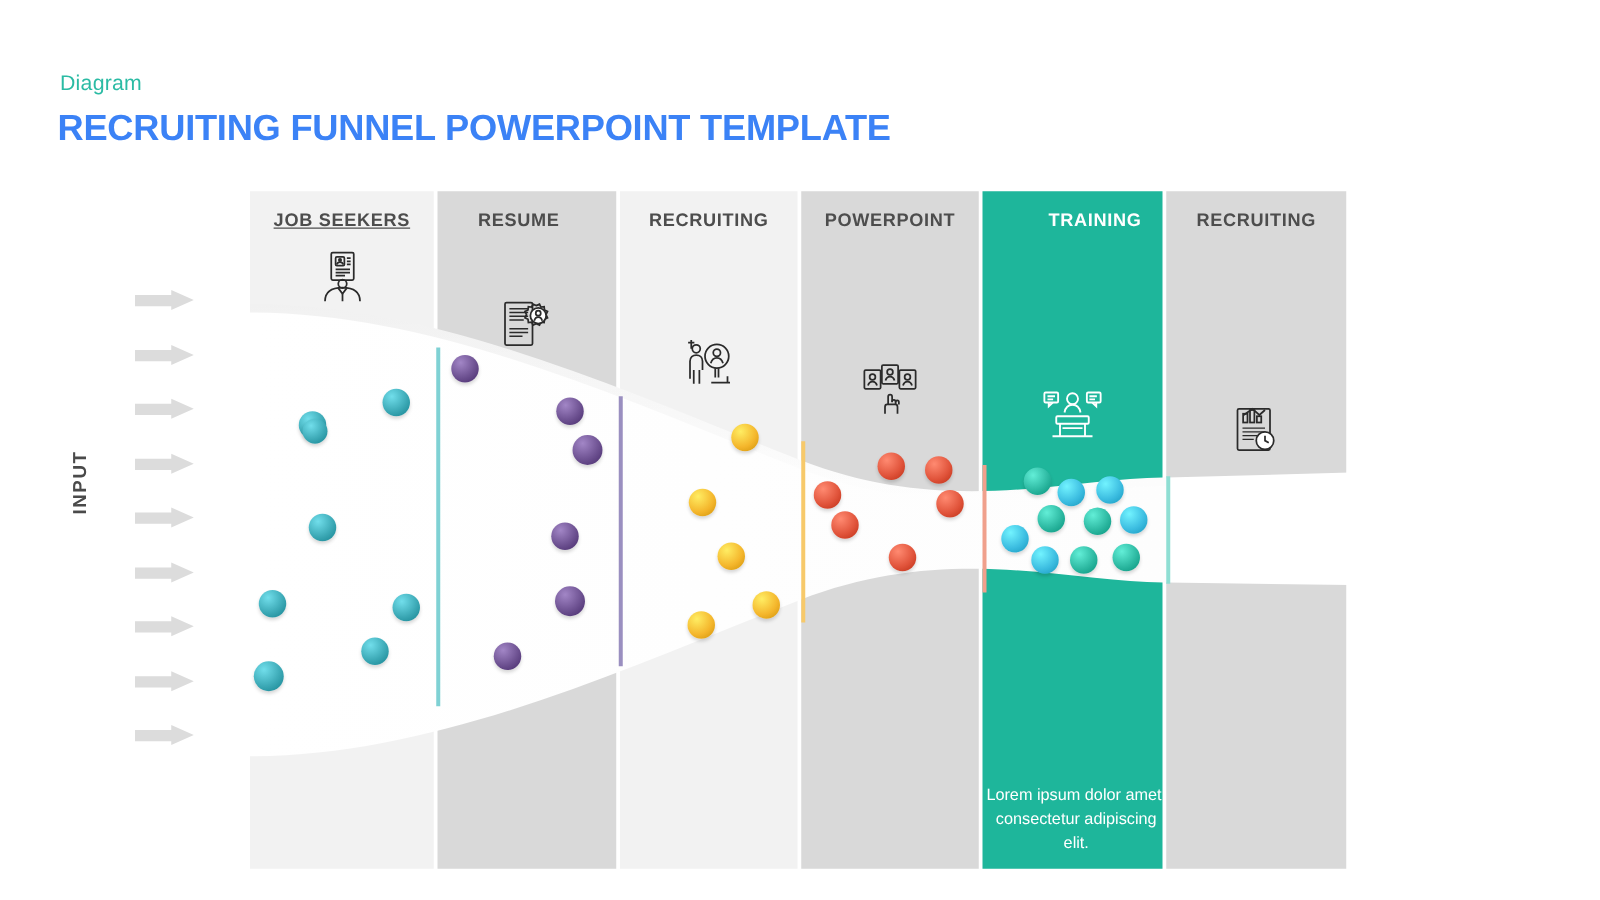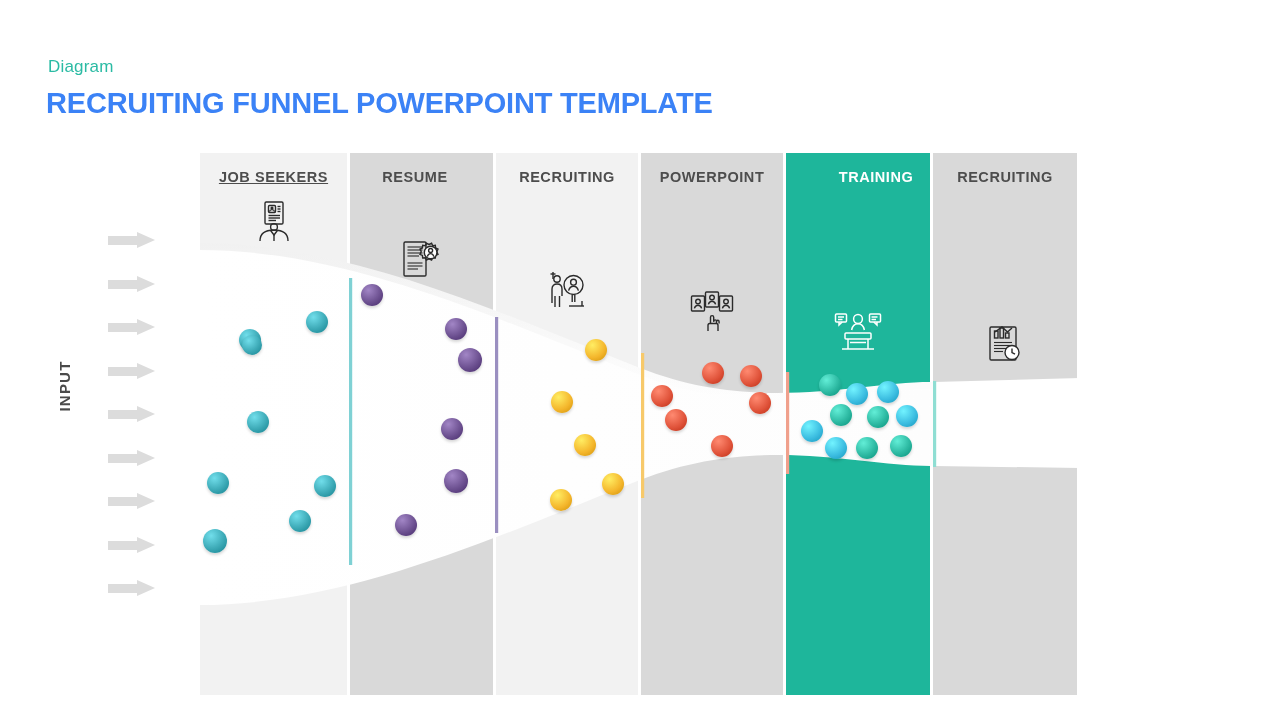--- a/index.html
+++ b/index.html
@@ -379,13 +379,14 @@
       <div class="dot" style="left: 677px; top: 228px; width: 22px; height: 22px; background: radial-gradient(circle at 34% 28%, rgb(114, 243, 255) 0%, rgb(59, 188, 224) 58%, rgb(21, 150, 186) 100%); box-shadow: rgba(0, 0, 0, 0.16) 0px 2px 3px;"></div>
       <div class="dot" style="left: 630px; top: 251px; width: 22px; height: 22px; background: radial-gradient(circle at 34% 28%, rgb(98, 238, 215) 0%, rgb(43, 183, 160) 58%, rgb(5, 145, 122) 100%); box-shadow: rgba(0, 0, 0, 0.16) 0px 2px 3px;"></div>
       <div class="dot" style="left: 667px; top: 253px; width: 22px; height: 22px; background: radial-gradient(circle at 34% 28%, rgb(98, 238, 215) 0%, rgb(43, 183, 160) 58%, rgb(5, 145, 122) 100%); box-shadow: rgba(0, 0, 0, 0.16) 0px 2px 3px;"></div>
       <div class="dot" style="left: 696px; top: 252px; width: 22px; height: 22px; background: radial-gradient(circle at 34% 28%, rgb(114, 243, 255) 0%, rgb(59, 188, 224) 58%, rgb(21, 150, 186) 100%); box-shadow: rgba(0, 0, 0, 0.16) 0px 2px 3px;"></div>
       <div class="dot" style="left: 601px; top: 267px; width: 22px; height: 22px; background: radial-gradient(circle at 34% 28%, rgb(114, 243, 255) 0%, rgb(59, 188, 224) 58%, rgb(21, 150, 186) 100%); box-shadow: rgba(0, 0, 0, 0.16) 0px 2px 3px;"></div>
       <div class="dot" style="left: 625px; top: 284px; width: 22px; height: 22px; background: radial-gradient(circle at 34% 28%, rgb(114, 243, 255) 0%, rgb(59, 188, 224) 58%, rgb(21, 150, 186) 100%); box-shadow: rgba(0, 0, 0, 0.16) 0px 2px 3px;"></div>
       <div class="dot" style="left: 656px; top: 284px; width: 22px; height: 22px; background: radial-gradient(circle at 34% 28%, rgb(98, 238, 215) 0%, rgb(43, 183, 160) 58%, rgb(5, 145, 122) 100%); box-shadow: rgba(0, 0, 0, 0.16) 0px 2px 3px;"></div>
       <div class="dot" style="left: 690px; top: 282px; width: 22px; height: 22px; background: radial-gradient(circle at 34% 28%, rgb(98, 238, 215) 0%, rgb(43, 183, 160) 58%, rgb(5, 145, 122) 100%); box-shadow: rgba(0, 0, 0, 0.16) 0px 2px 3px;"></div>
     </div>
 
+  <div class="teal-note">Lorem ipsum dolor amet, consectetur adipiscing elit.</div>
 </div>
 
 </body></html>

